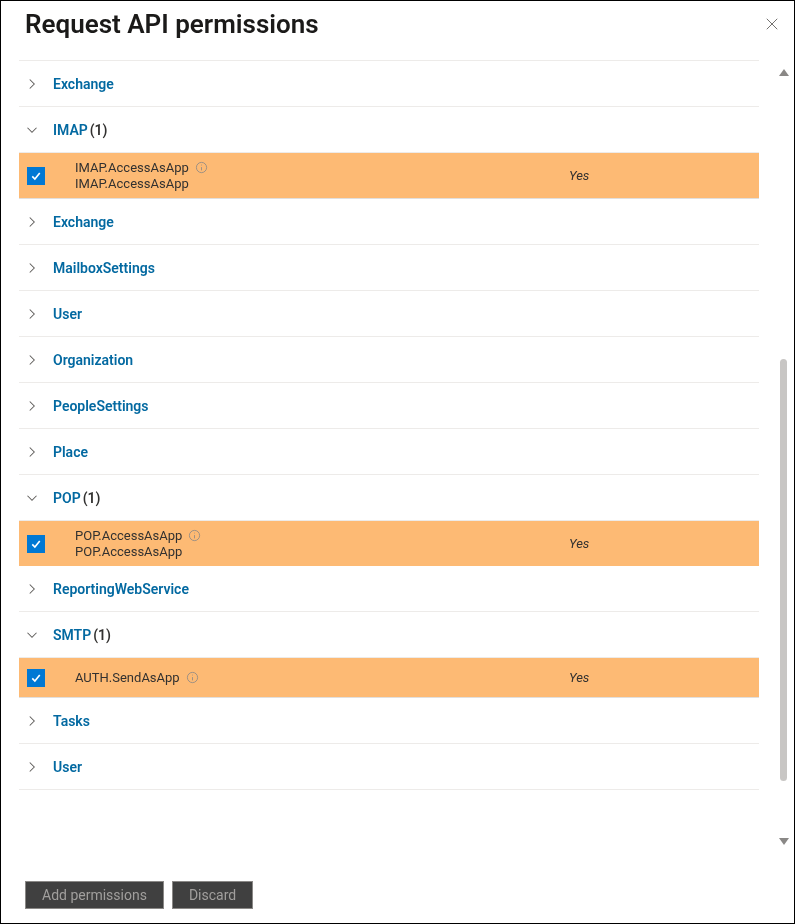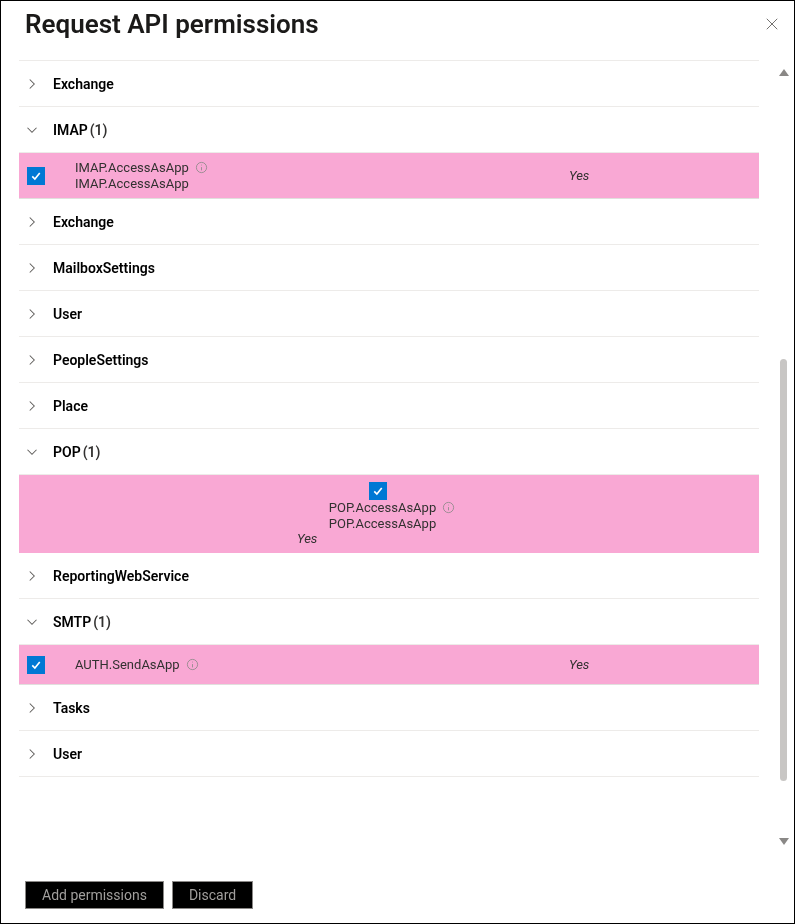--- a/index.html
+++ b/index.html
@@ -61,37 +61,37 @@
   .chev {
     width: 14px; height: 14px;
     display: inline-flex; align-items: center; justify-content: center;
     color: #605e5c;
     margin-right: 14px;
     flex-shrink: 0;
   }
   .group-label {
     font-size: 14px;
     font-weight: 600;
-    color: #000000;
+    color: #0369a1;
   }
   .group-count {
     font-weight: 600;
     color: #323130;
     margin-left: 2px;
   }
 
   .perm-row {
     display: flex;
     align-items: center;
-    background: #f9a8d4;
+    background: #fdba74;
     border-bottom: 1px solid #e1dfdd;
     padding: 7px 0 7px 6px;
     min-height: 40px;
   }
-  .perm-row.no-border { border-bottom: none; flex-direction: column; }
+  .perm-row.no-border { border-bottom: none; }
   .checkbox {
     width: 18px; height: 18px;
     background: #0078d4;
     border: 1px solid #0078d4;
     display: inline-flex; align-items: center; justify-content: center;
     margin-right: 30px;
     margin-left: 2px;
     flex-shrink: 0;
     cursor: pointer;
   }
@@ -131,21 +131,21 @@
   .footer {
     padding: 12px 24px 14px 24px;
     display: flex;
     gap: 8px;
   }
   .btn {
     font-family: inherit;
     font-size: 14px;
     padding: 5px 16px;
     border: 1px solid #8a8886;
-    background: #000000;
+    background: #404040;
     color: #a19f9d;
     cursor: default;
   }
 
   
   .fake-scrollbar {
     position: absolute;
     right: 3px;
     top: 24px;
     bottom: 24px;
@@ -264,20 +264,28 @@
 
       <div class="group-header collapsed">
         <span class="chev">
             <svg viewBox="0 0 16 16" width="12" height="12" fill="none" stroke="currentColor" stroke-width="1.4">
               <path d="M5 2 L11 8 L5 14"></path>
             </svg>
           </span>
         <span class="group-label">User</span>
       </div>
 
+      <div class="group-header collapsed">
+        <span class="chev">
+            <svg viewBox="0 0 16 16" width="12" height="12" fill="none" stroke="currentColor" stroke-width="1.4">
+              <path d="M5 2 L11 8 L5 14"></path>
+            </svg>
+          </span>
+        <span class="group-label">Organization</span>
+      </div>
 
       <div class="group-header collapsed">
         <span class="chev">
             <svg viewBox="0 0 16 16" width="12" height="12" fill="none" stroke="currentColor" stroke-width="1.4">
               <path d="M5 2 L11 8 L5 14"></path>
             </svg>
           </span>
         <span class="group-label">PeopleSettings</span>
       </div>
 

